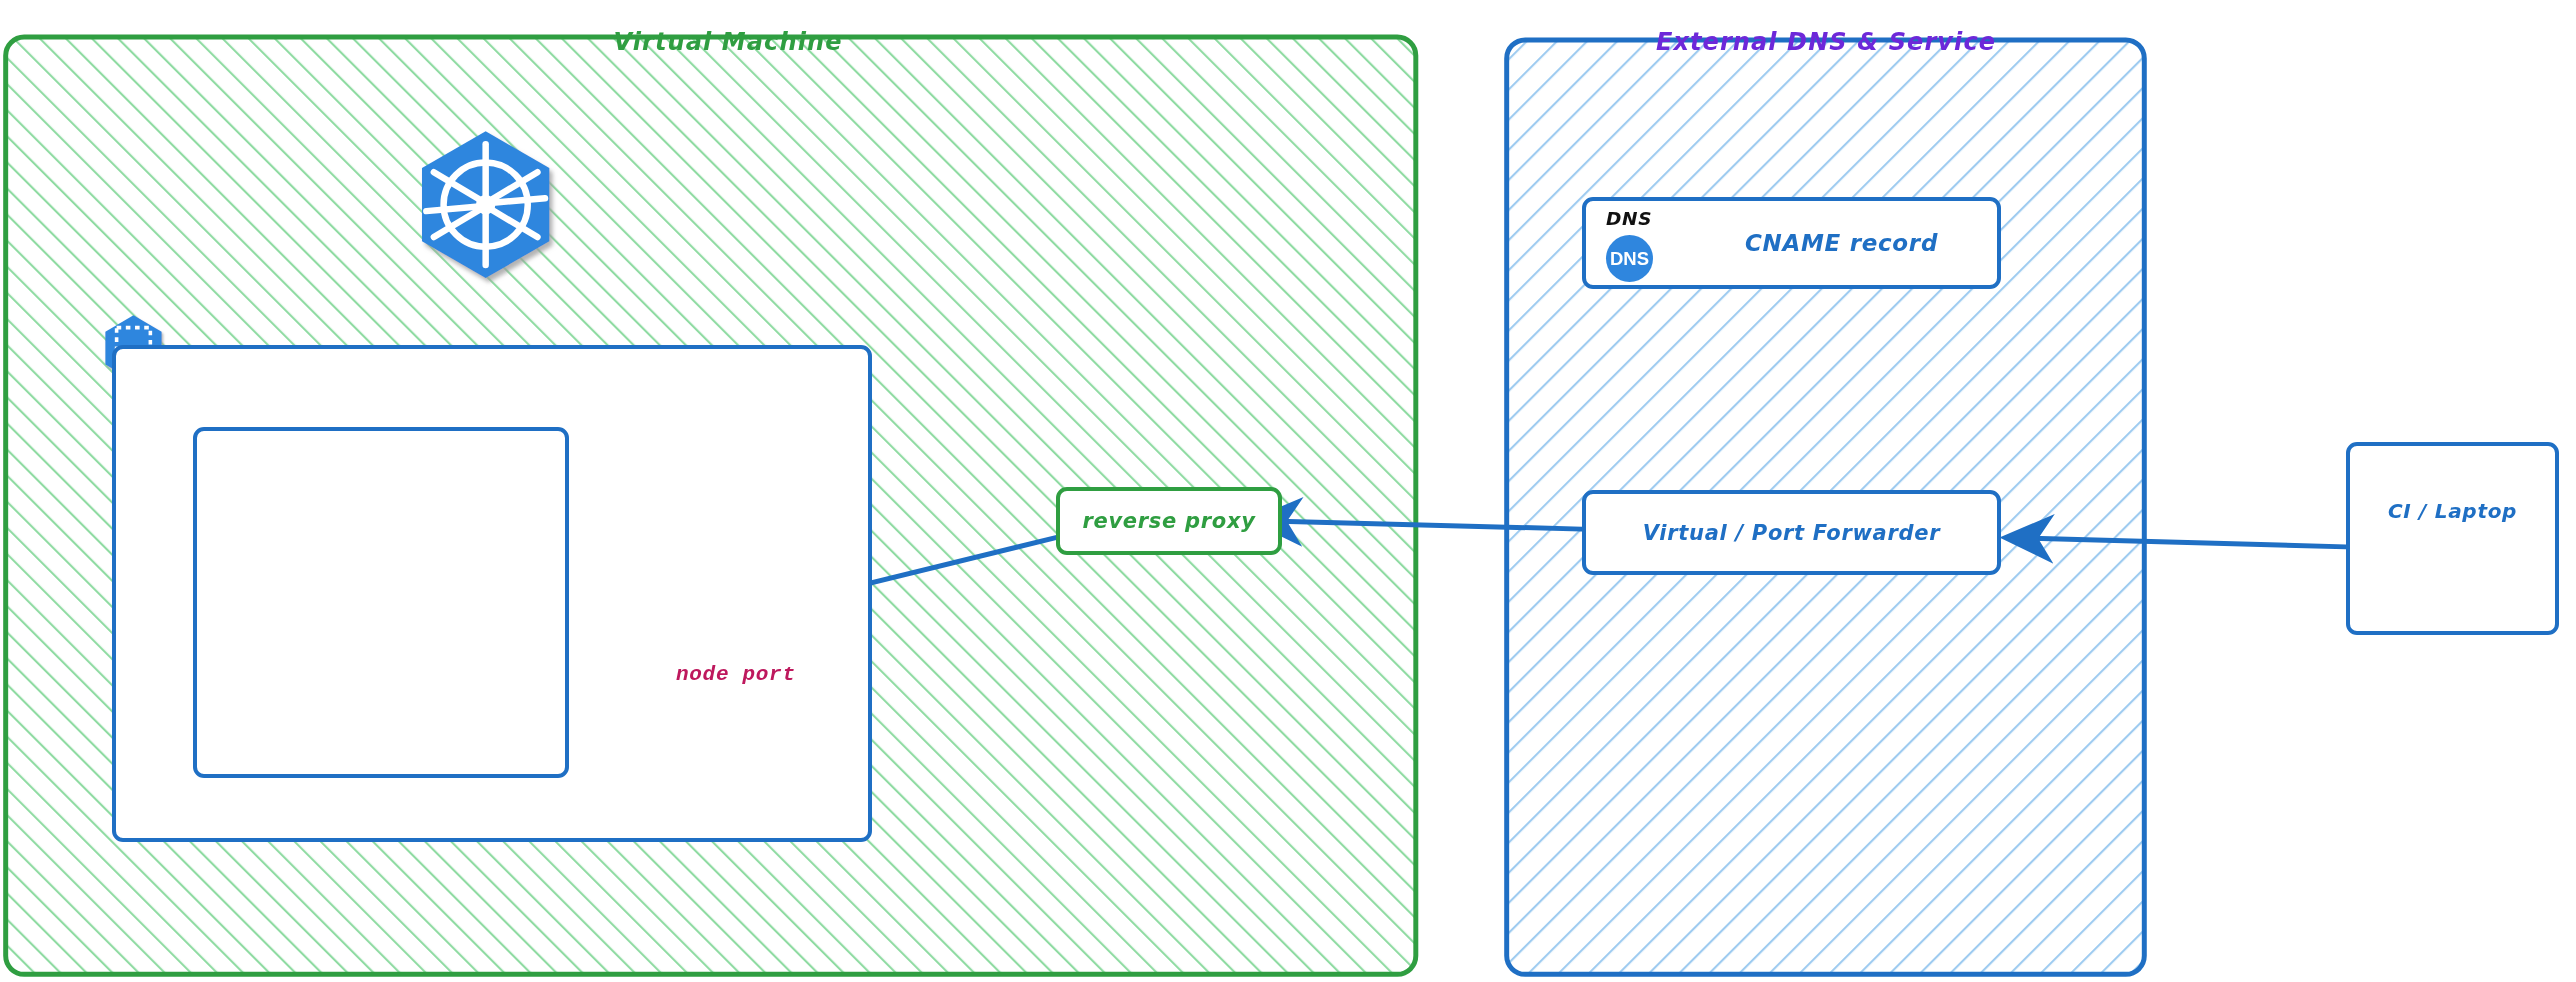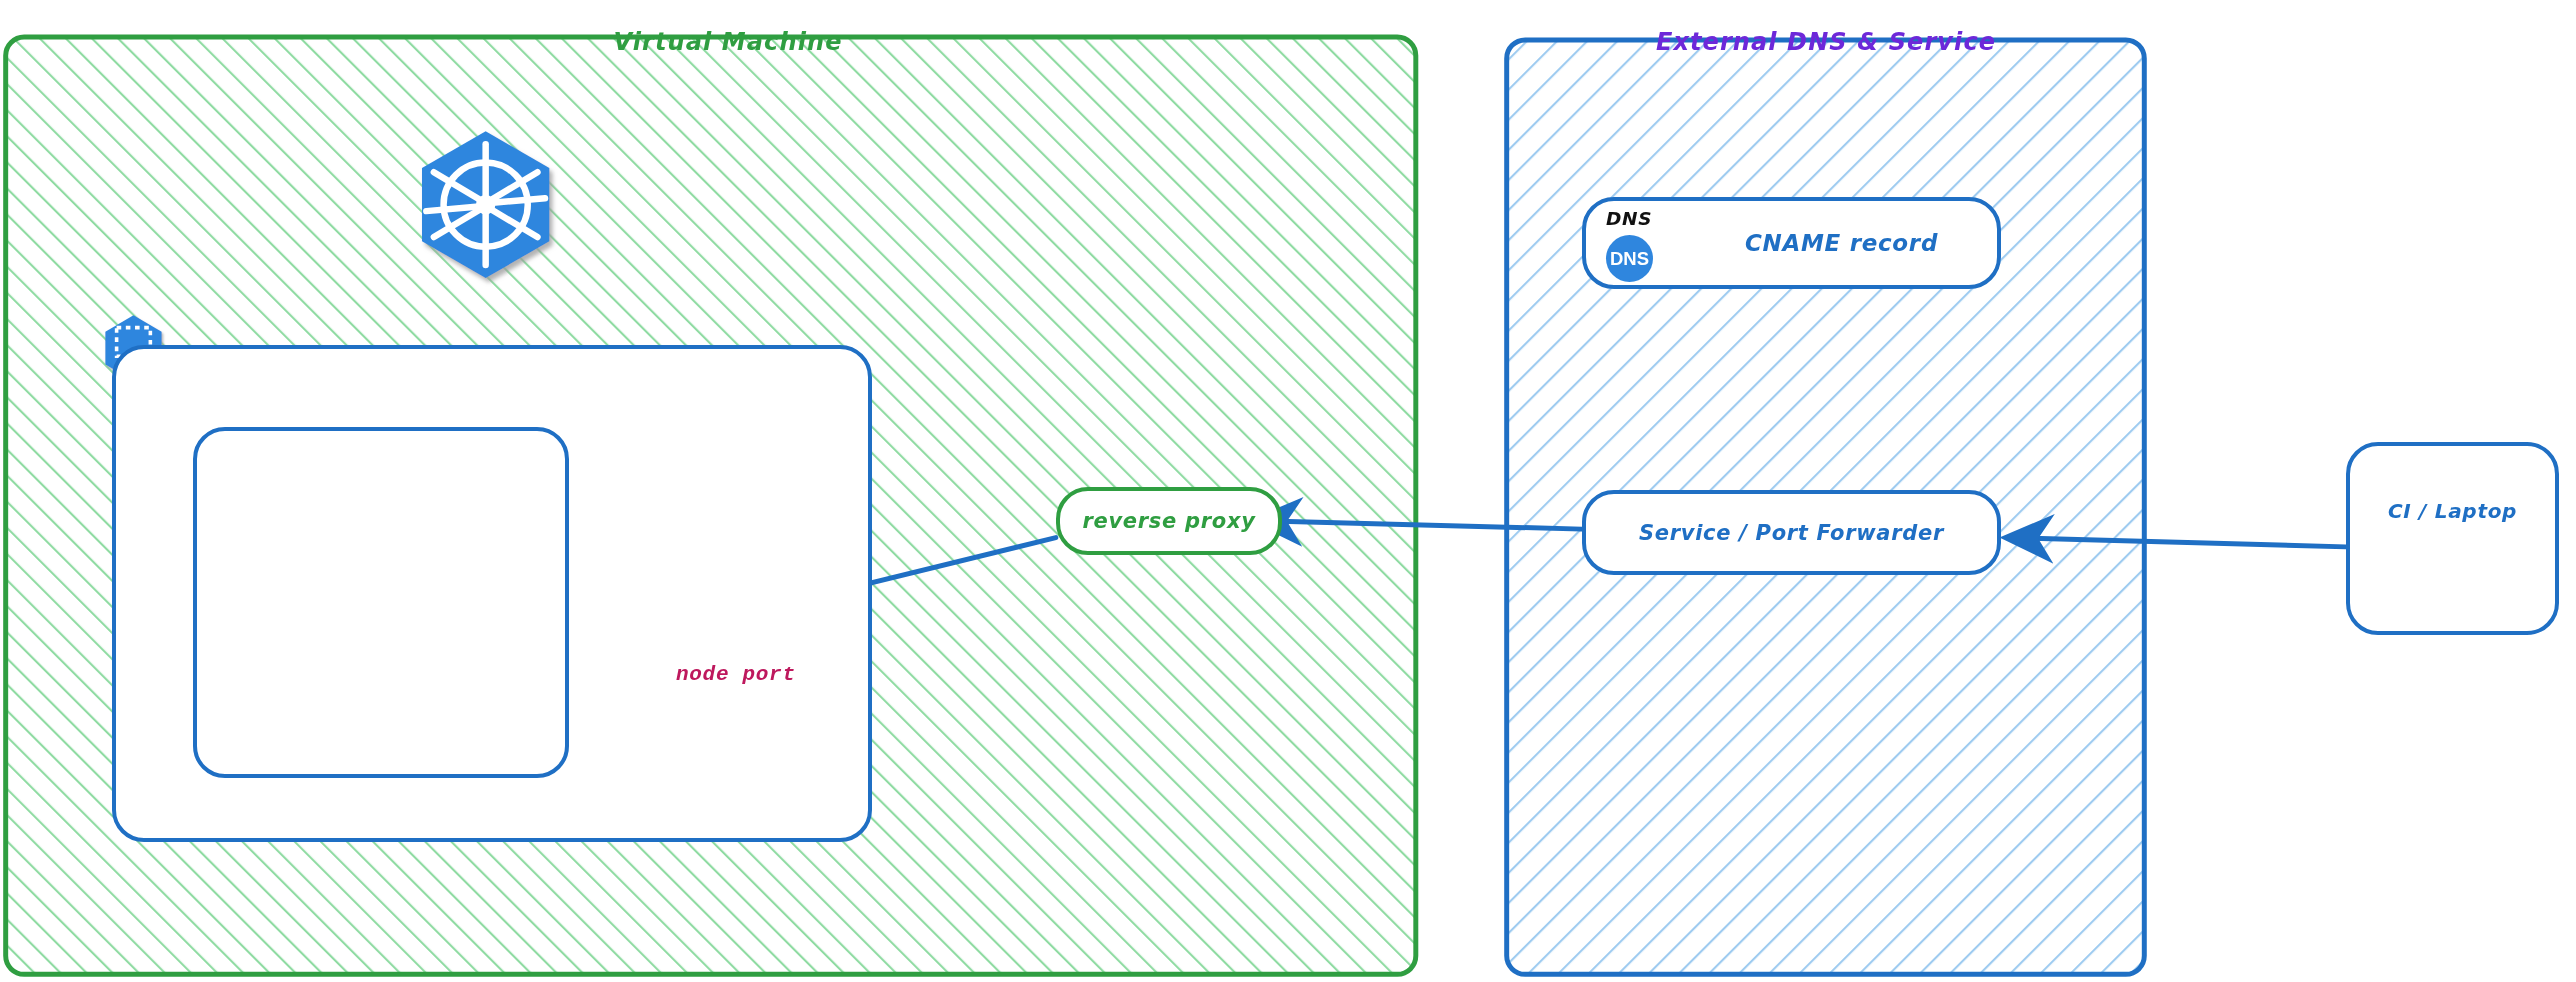--- a/index.html
+++ b/index.html
@@ -22,21 +22,21 @@
     font-weight:600;
     margin-top:28px;
   }
   #vm-title{left:728px;top:0px;color:#2f9e41;}
   #ext-title{left:1826px;top:0px;color:#6d28d9;}
 
   
   .nodebox{
     position:absolute;
     background:#ffffff;
-    border-radius:32px;
+    border-radius:11px;
     box-sizing:border-box;
     padding-left:36px;
   }
   .nodebox.blue{border:4.3px solid #1f6fc4;}
   .nodebox.green{border:4.3px solid #2f9e41;}
 
   .boxlabel{
     position:absolute;
     left:0;right:0;top:50%;
     transform:translateY(-50%);
@@ -276,21 +276,21 @@
 
   <div class="nodebox blue" style="left:1582px;top:197px;width:419px;height:92px;">
     <div class="dns-tag">DNS</div>
     <div class="dns-circle">DNS</div>
     <div class="dns-body">
       <span>CNAME record</span>
     </div>
   </div>
 
   <div class="nodebox blue" style="left:1582px;top:490px;width:419px;height:85px;">
-    <div class="boxlabel blue">Service / Port Forwarder</div>
+    <div class="boxlabel blue">Virtual / Port Forwarder</div>
   </div>
 
   <div class="nodebox blue" style="left:2346px;top:442px;width:213px;height:193px;">
     <div class="ci-inner">
       <div class="ci-text">CI / Laptop</div>
       <div style="height:50px;"></div>
     </div>
   </div>
 
 </div>

